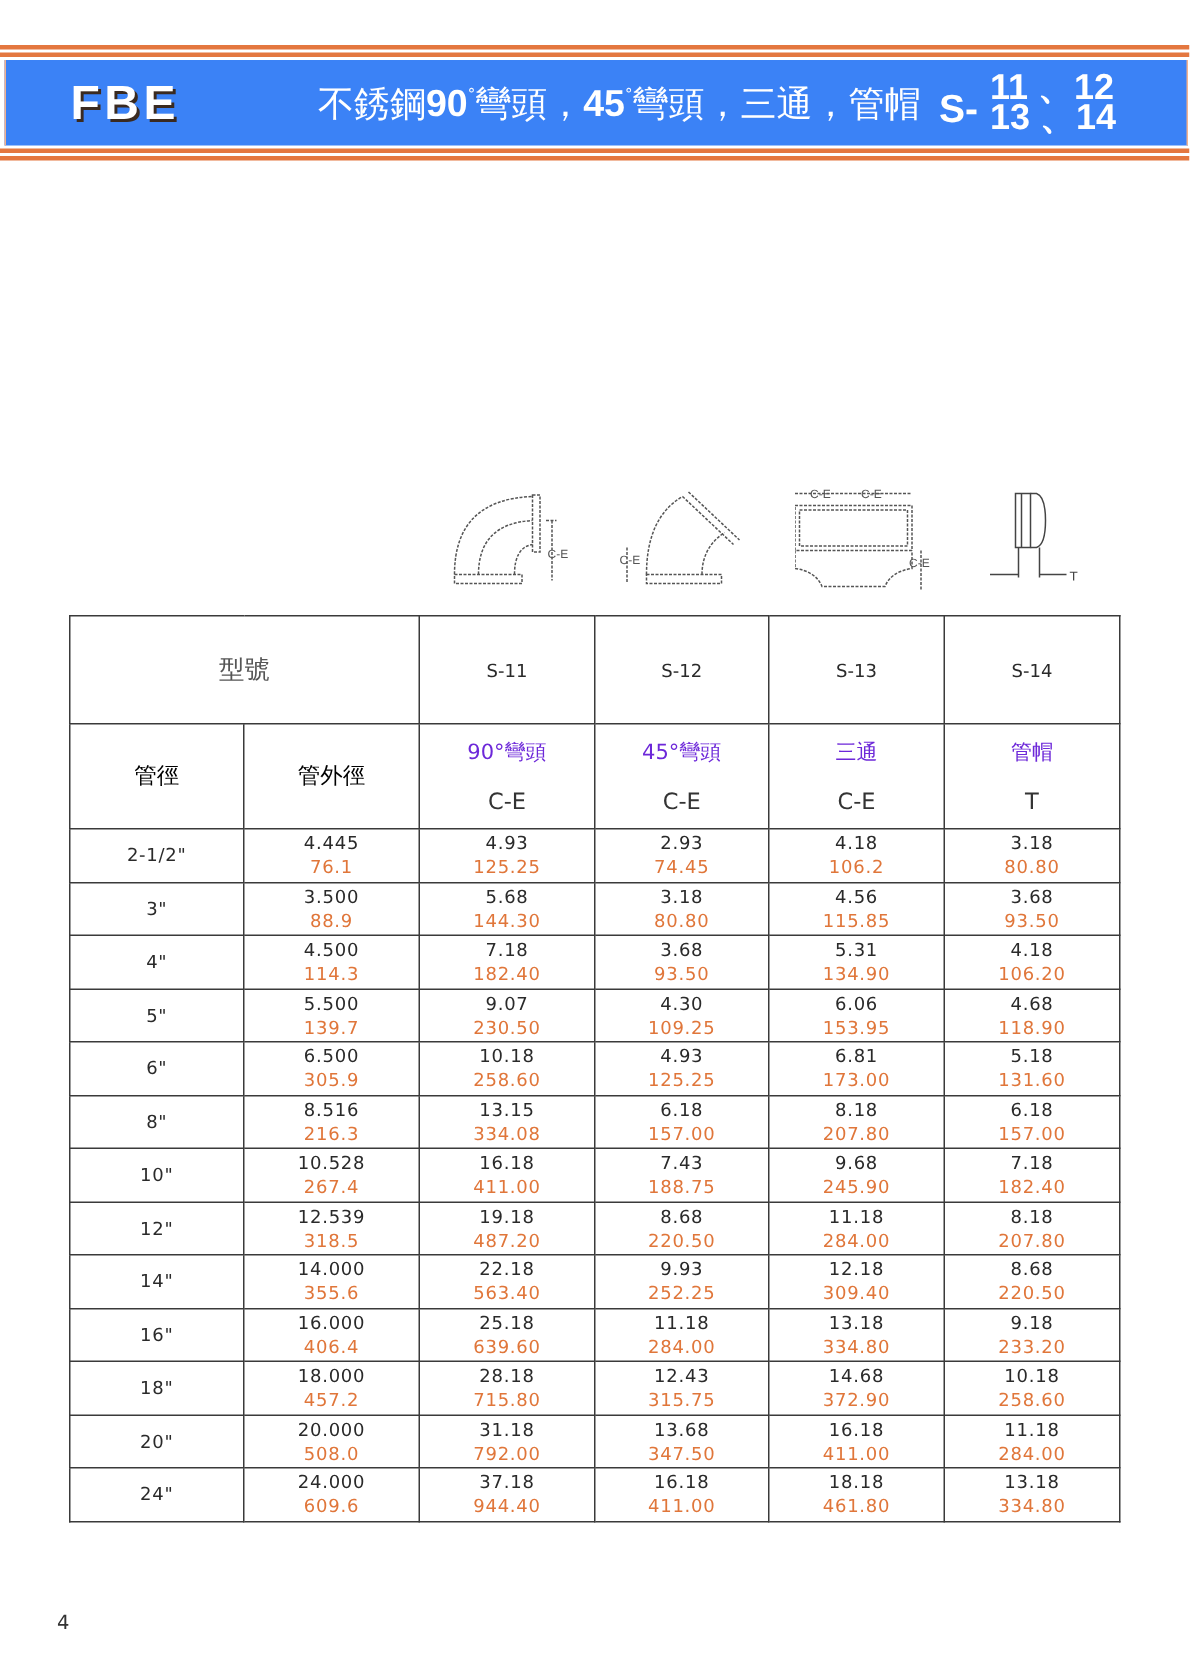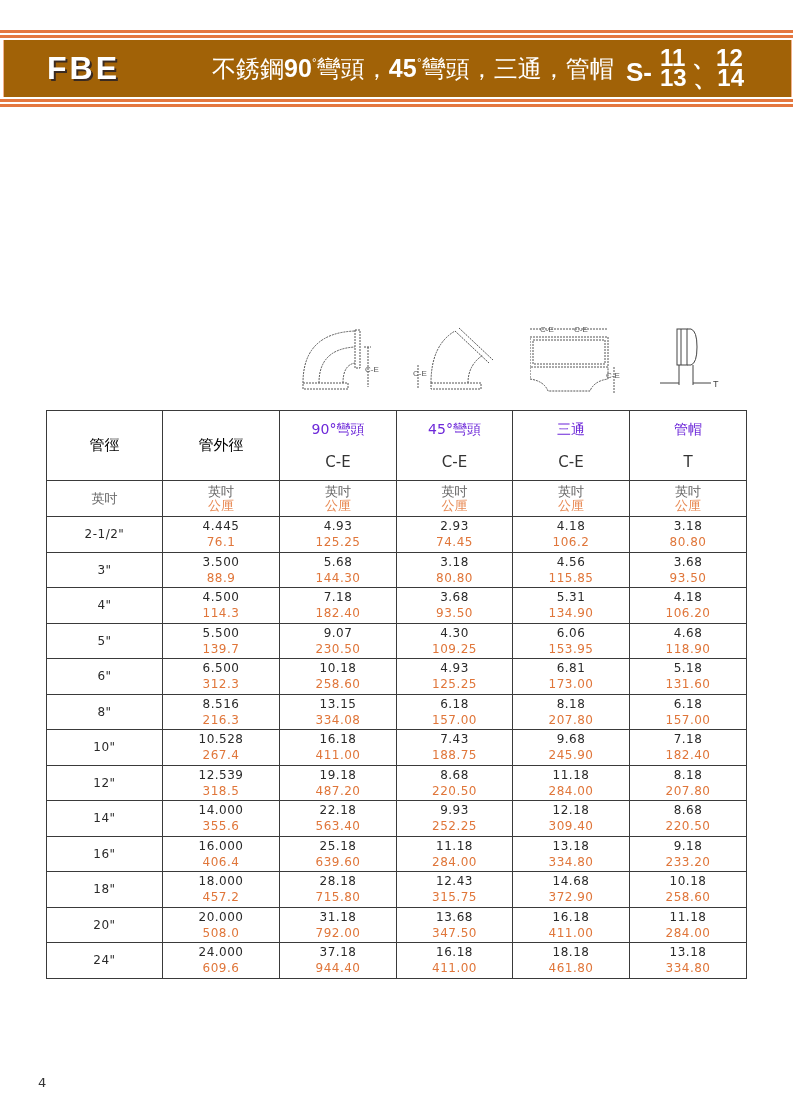--- a/index.html
+++ b/index.html
@@ -2,21 +2,21 @@
 <html><head>
 <meta charset="utf-8">
 <style>
   html, body { margin: 0; padding: 0; }
   body {
     width: 793px; height: 1110px; background: #ffffff; position: relative; overflow: hidden;
     font-family: "DejaVu Sans", "Liberation Sans", sans-serif; color: #2a2a2a;
   }
   .hdr-line { position: absolute; left: 0; width: 793px; background: #e4773f; }
   .hdr-main {
-    position: absolute; left: 3px; top: 40px; width: 787px; height: 57px; background: #a16207;
+    position: absolute; left: 3px; top: 40px; width: 787px; height: 57px; background: #3b82f6;
     border-left: 1px solid #f3b28e; border-right: 1px solid #f3b28e;
   }
   .brand {
     position: absolute; left: 43px; top: 10px; font-family: "Liberation Sans", sans-serif;
     font-weight: bold; font-size: 32px; letter-spacing: 3px; color: #ffffff;
     text-shadow: 2px 2px 0 #3a2a20;
   }
   .title {
     position: absolute; left: 183px; top: 13px; font-size: 24px; color: #ffffff; white-space: nowrap;
     font-family: "DejaVu Sans", sans-serif;
@@ -132,63 +132,47 @@
 <table class="spec">
   <colgroup>
     <col style="width:116px">
       <col style="width:117px">
       <col style="width:117px">
       <col style="width:116px">
       <col style="width:117px">
       <col style="width:117px">
   </colgroup>
   <tbody>
+      <tr class="r-model">
+    <td colspan="2" class="lbl">型號</td>
+    <td>S-11</td>
+    <td>S-12</td>
+    <td>S-13</td>
+    <td>S-14</td>
+  </tr>
   <tr class="r-type">
     <td class="big">管徑</td>
     <td class="big">管外徑</td>
     <td>
           <span class="t1">90°彎頭</span>
           <span class="t2">C-E</span>
         </td>
     <td>
           <span class="t1">45°彎頭</span>
           <span class="t2">C-E</span>
         </td>
     <td>
           <span class="t1">三通</span>
           <span class="t2">C-E</span>
         </td>
     <td>
           <span class="t1">管帽</span>
           <span class="t2">T</span>
         </td>
   </tr>
-  <tr class="r-unit">
-    <td class="plain">英吋</td>
-    <td>
-          <span class="u-in">英吋</span>
-          <span class="u-mm">公厘</span>
-        </td>
-    <td>
-          <span class="u-in">英吋</span>
-          <span class="u-mm">公厘</span>
-        </td>
-    <td>
-          <span class="u-in">英吋</span>
-          <span class="u-mm">公厘</span>
-        </td>
-    <td>
-          <span class="u-in">英吋</span>
-          <span class="u-mm">公厘</span>
-        </td>
-    <td>
-          <span class="u-in">英吋</span>
-          <span class="u-mm">公厘</span>
-        </td>
-  </tr>
   </tbody>
     <tbody id="data-rows">
       <tr class="r-data">
         <td class="size">2-1/2"</td>
         <td>
           <span class="v-in">4.445</span>
           <span class="v-mm">76.1</span>
         </td>
         <td>
           <span class="v-in">4.93</span>
@@ -273,21 +257,21 @@
         </td>
         <td>
           <span class="v-in">4.68</span>
           <span class="v-mm">118.90</span>
         </td>
       </tr>
       <tr class="r-data">
         <td class="size">6"</td>
         <td>
           <span class="v-in">6.500</span>
-          <span class="v-mm">312.3</span>
+          <span class="v-mm">305.9</span>
         </td>
         <td>
           <span class="v-in">10.18</span>
           <span class="v-mm">258.60</span>
         </td>
         <td>
           <span class="v-in">4.93</span>
           <span class="v-mm">125.25</span>
         </td>
         <td>

